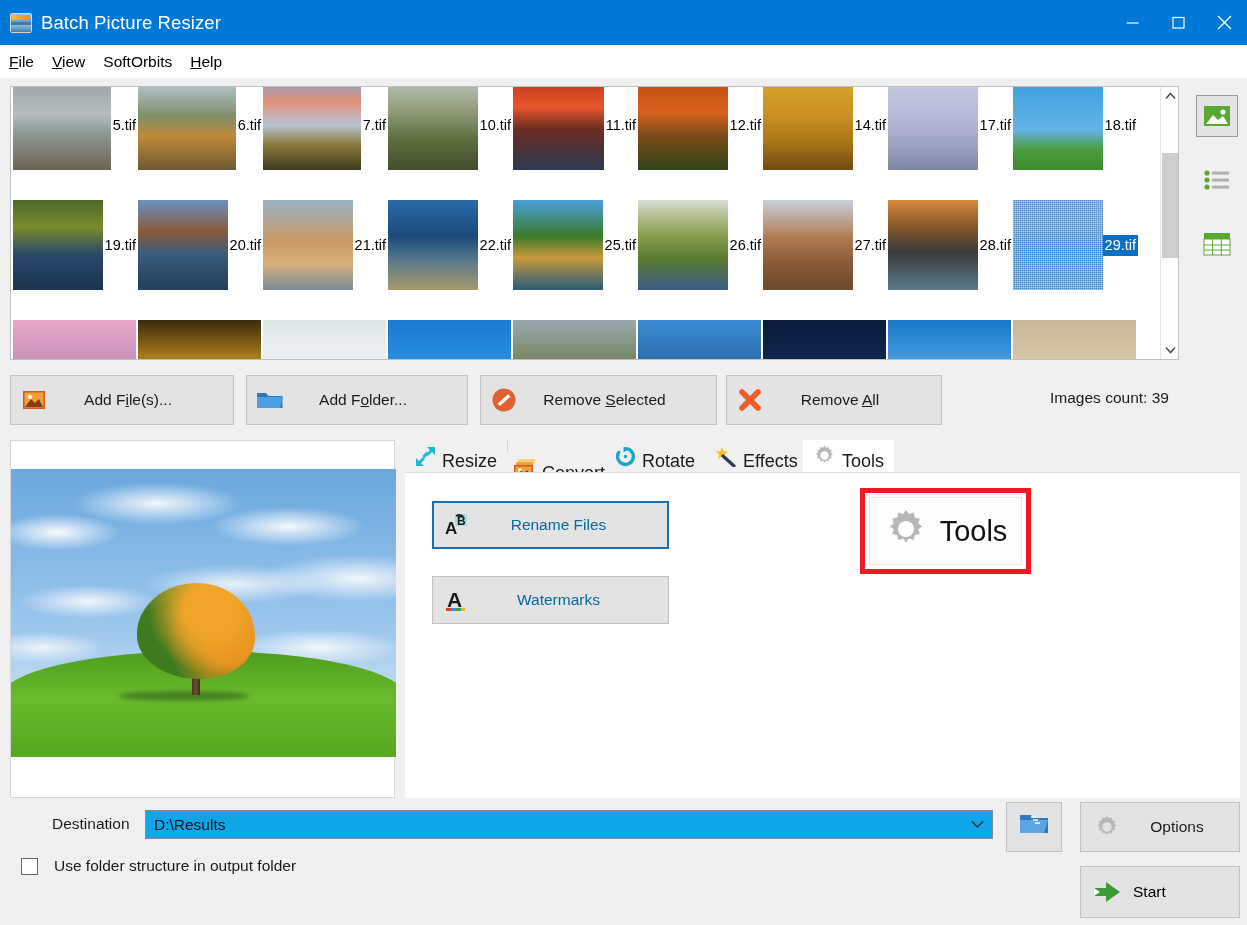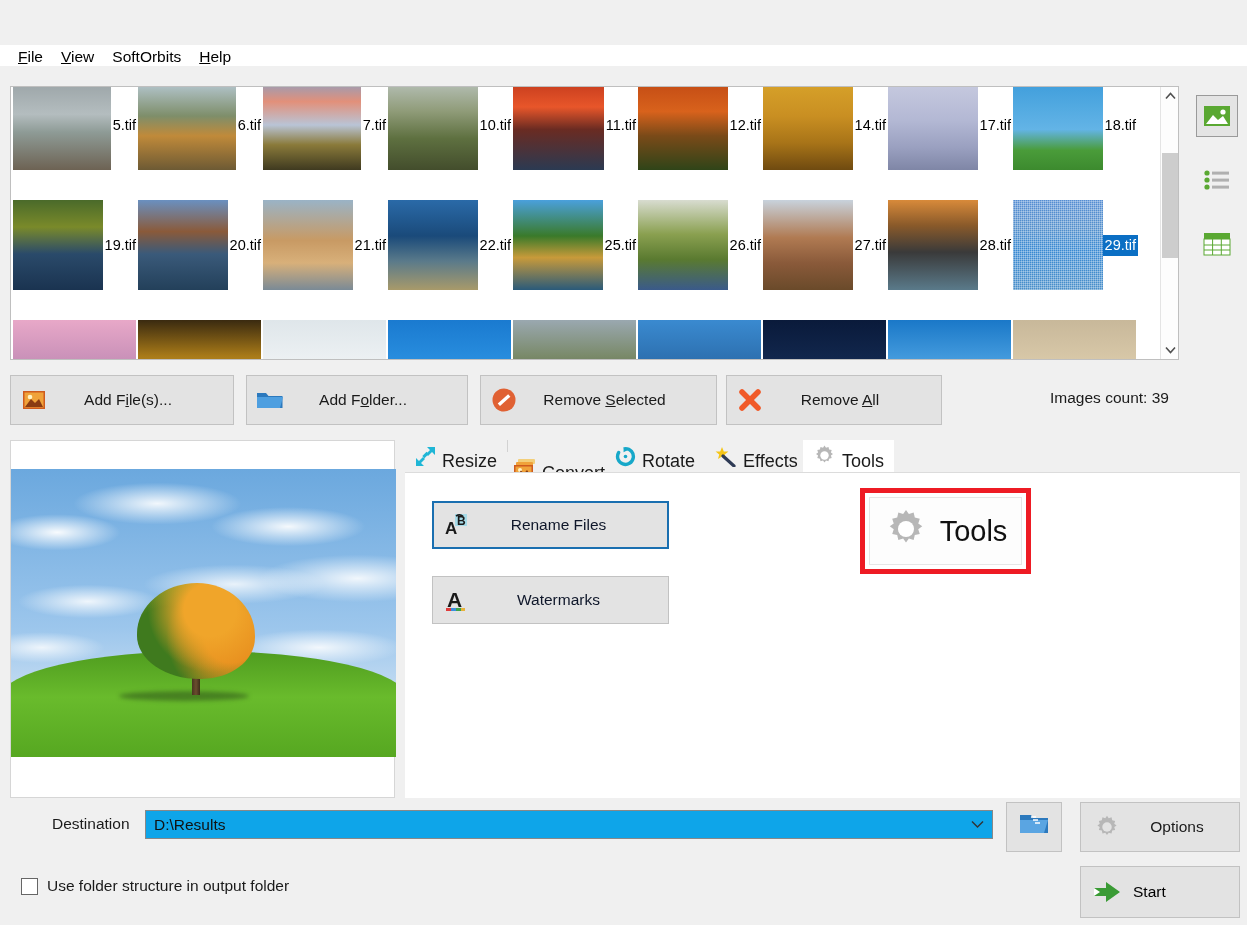--- a/index.html
+++ b/index.html
@@ -44,22 +44,22 @@
     margin-left: auto; display: flex; height: 45px;
   }
   .win-btn {
     width: 46px; height: 45px; display: flex; align-items: center; justify-content: center;
     color: #ffffff; font-size: 17px; line-height: 1;
   }
   .win-btn svg { display: block; }
 
   
   .menubar {
-    position: absolute; left: 0; top: 45px; width: 1247px; height: 21px;
-    background: #ffffff; display: flex; align-items: flex-start; padding-left: 9px;
+    position: absolute; left: 0; top: 45px; width: 1247px; height: 33px;
+    background: #ffffff; display: flex; align-items: center; 
   }
   .menu-item {
     font-size: 15.5px; color: #000000; padding: 3px 9px; white-space: nowrap;
   }
   .menu-item u { text-decoration: underline; }
 
   
   .thumbpanel {
     position: absolute; left: 10px; top: 86px; width: 1169px; height: 274px;
     background: #ffffff; border: 1px solid #bfbfbf; overflow: hidden;
@@ -202,21 +202,21 @@
   }
 
   
   .toolbtn {
     position: absolute; width: 237px; height: 48px;
     background: #e3e3e3; border: 1px solid #c2c2c2;
     display: flex; align-items: center;
   }
   .toolbtn.focused { border: 2px solid #1a6fb0; }
   .toolbtn .ic { width: 46px; display:flex; align-items:center; justify-content:center; }
-  .toolbtn .lb { flex: 1; text-align: center; font-size: 15.5px; color: #0f172a; padding-right: 30px; }
+  .toolbtn .lb { flex: 1; text-align: center; font-size: 15.5px; color: #0369a1; padding-right: 30px; }
   #btn-rename { left: 27px; top: 28px; }
   #btn-watermarks { left: 27px; top: 103px; }
 
   
   .callout {
     position: absolute; left: 860px; top: 488px; width: 171px; height: 86px;
     border: 5px solid #ee1b24; background: #ffffff;
   }
   .callout-inner {
     position: absolute; inset: 4px; background: #fdfdfd; border: 1px solid #e6e6e6;
@@ -229,21 +229,21 @@
     position: absolute; left: 52px; top: 815px; font-size: 15.5px; color: #1a1a1a;
   }
   .dest-combo {
     position: absolute; left: 145px; top: 810px; width: 848px; height: 29px;
     background: #0ea5e9; border: 1px solid #888888;
     display: flex; align-items: center;
   }
   .dest-value { font-size: 15.5px; color: #111; padding-left: 8px; flex: 1; }
   .dest-chevron { width: 30px; display:flex; align-items:center; justify-content:center; color:#333; }
   .chk-row {
-    position: absolute; left: 21px; top: 857px; display: flex; align-items: center; gap: 9px; margin-top: 20px;
+    position: absolute; left: 21px; top: 857px; display: flex; align-items: center; gap: 16px;
   }
   .chkbox {
     width: 17px; height: 17px; background: #ffffff; border: 1px solid #666666;
   }
   .chk-label { font-size: 15.5px; color: #1a1a1a; }
 
   .browse-btn {
     position: absolute; left: 1006px; top: 802px; width: 56px; height: 50px;
     background: #e3e3e3; border: 1px solid #c2c2c2;
     display: flex; align-items: center; justify-content: center;
@@ -260,20 +260,42 @@
   }
   .opt-btn .ic, .start-btn .ic { width: 52px; display:flex; align-items:center; justify-content:center; }
   .opt-btn .lb { flex:1; text-align:center; font-size:15.5px; color:#1a1a1a; padding-right: 18px;}
   .start-btn .lb { flex:1; font-size:15.5px; color:#000; font-weight:normal; padding-right: 18px;}
 </style>
 </head>
 <body>
 
 <div id="app">
 
+  <div class="titlebar">
+    <div class="title-icon"></div>
+    <div class="title-text">Batch Picture Resizer</div>
+    <div class="win-btns">
+      <div class="win-btn">
+        <svg width="13" height="13" viewBox="0 0 13 13">
+            <line x1="0.5" y1="7" x2="12.5" y2="7" stroke="#fff" stroke-width="1.2"></line>
+          </svg>
+      </div>
+      <div class="win-btn">
+        <svg width="13" height="13" viewBox="0 0 13 13">
+            <rect x="1" y="1.5" width="11" height="10.5" fill="none" stroke="#fff" stroke-width="1.2"></rect>
+          </svg>
+      </div>
+      <div class="win-btn">
+        <svg width="15" height="15" viewBox="0 0 15 15">
+            <line x1="1" y1="1" x2="14" y2="14" stroke="#fff" stroke-width="1.2"></line>
+            <line x1="14" y1="1" x2="1" y2="14" stroke="#fff" stroke-width="1.2"></line>
+          </svg>
+      </div>
+    </div>
+  </div>
 
   <div class="menubar">
     <div class="menu-item"><u>F</u><span>ile</span></div>
     <div class="menu-item"><u>V</u><span>iew</span></div>
     <div class="menu-item"><span>SoftOrbits</span></div>
     <div class="menu-item"><u>H</u><span>elp</span></div>
   </div>
 
   <div class="thumbpanel">
     <div class="thumb-scroll">

